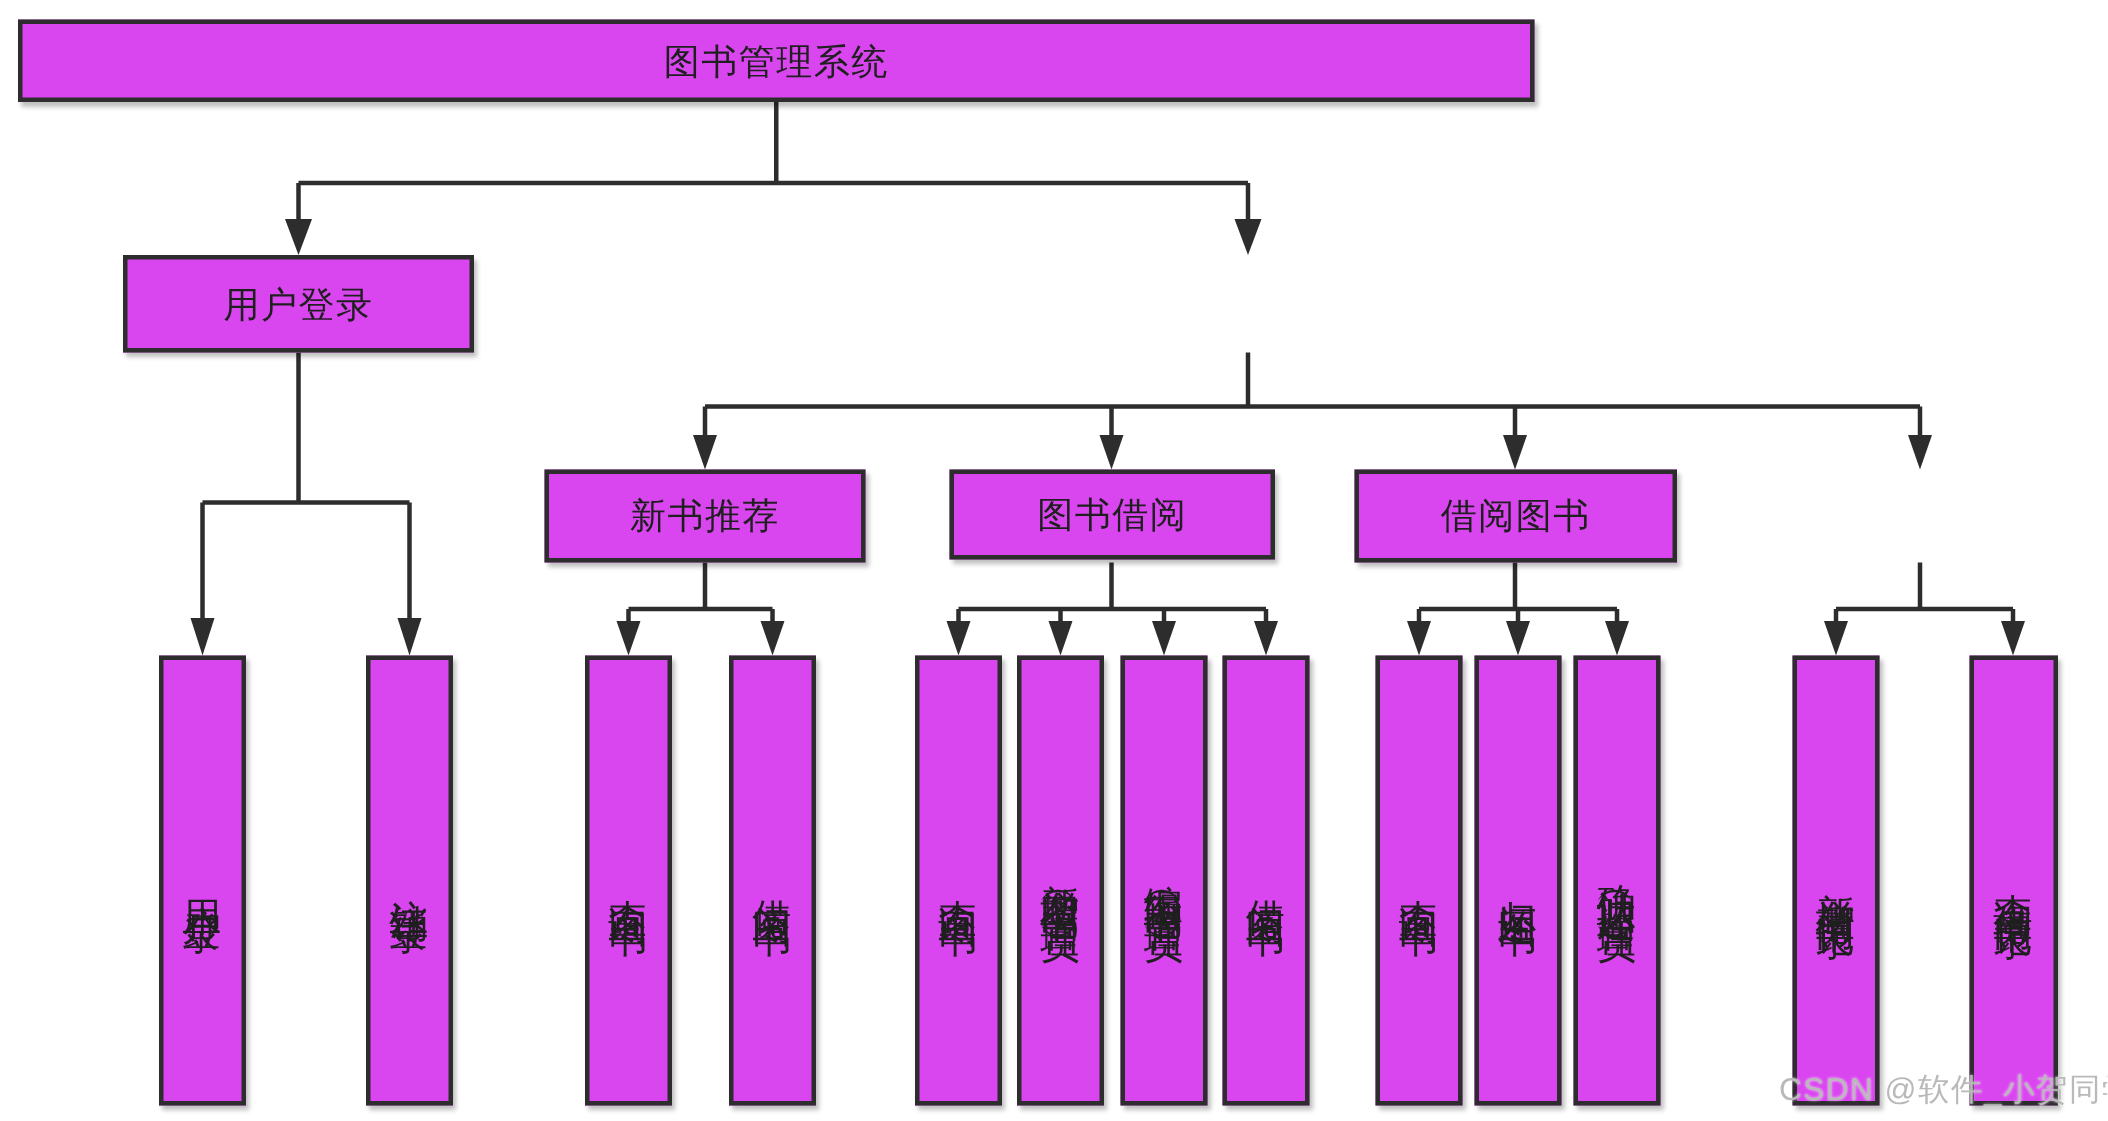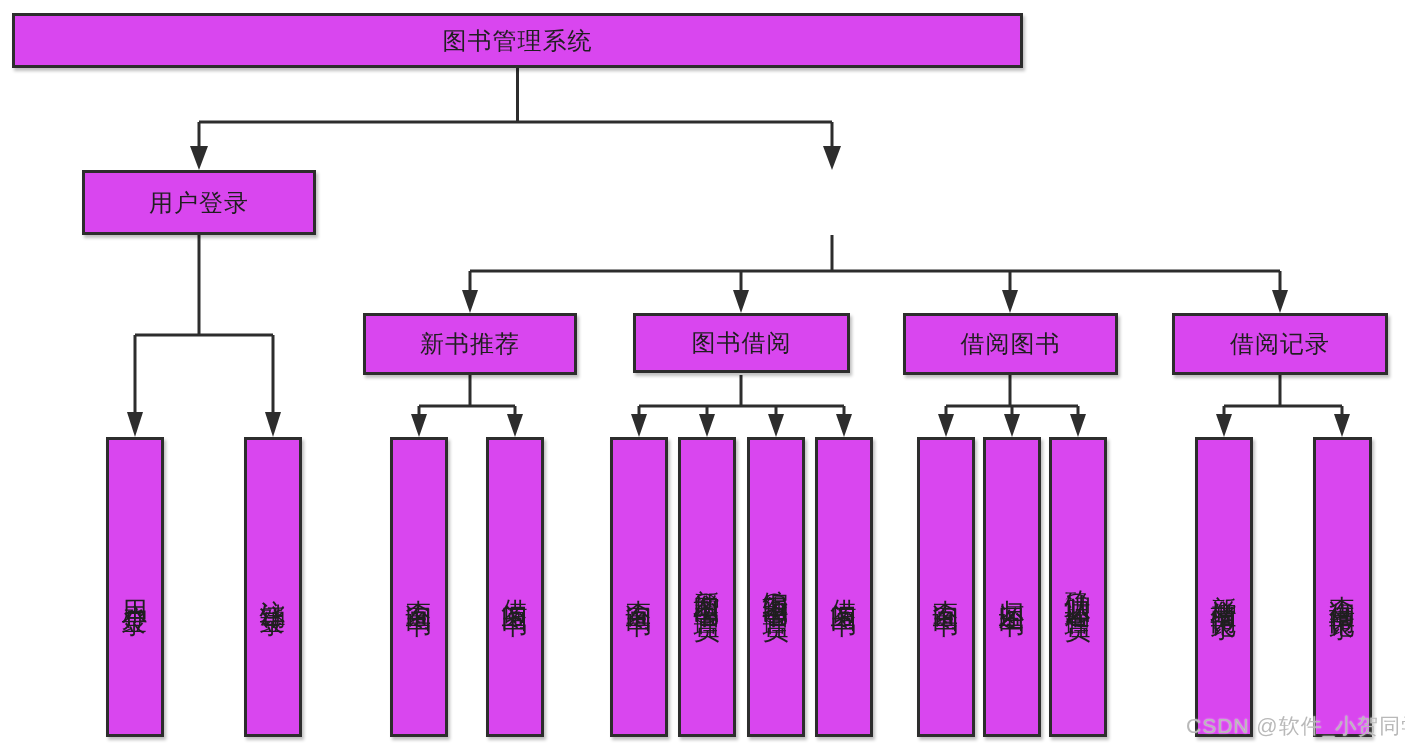--- a/index.html
+++ b/index.html
@@ -138,21 +138,20 @@
     </g>
   </svg>
 
   <div class="node hbox" style="left:12px;top:13px;width:1011px;height:55px">图书管理系统</div>
 
   <div class="node hbox" style="left:82px;top:170px;width:234px;height:65px">用户登录</div>
 
   <div class="node hbox" style="left:363px;top:313px;width:214px;height:62px">新书推荐</div>
   <div class="node hbox" style="left:633px;top:313px;width:217px;height:60px">图书借阅</div>
   <div class="node hbox" style="left:903px;top:313px;width:215px;height:62px">借阅图书</div>
-  <div class="node hbox" style="left:1172px;top:313px;width:216px;height:62px">借阅记录</div>
 
   <div class="node vbox" style="left:106px;top:437px;width:58px;height:300px">
     <span>用户登录</span>
   </div>
   <div class="node vbox" style="left:244px;top:437px;width:58px;height:300px">
     <span>注销登录</span>
   </div>
 
   <div class="node vbox" style="left:390px;top:437px;width:58px;height:300px">
     <span>查询图书</span>

